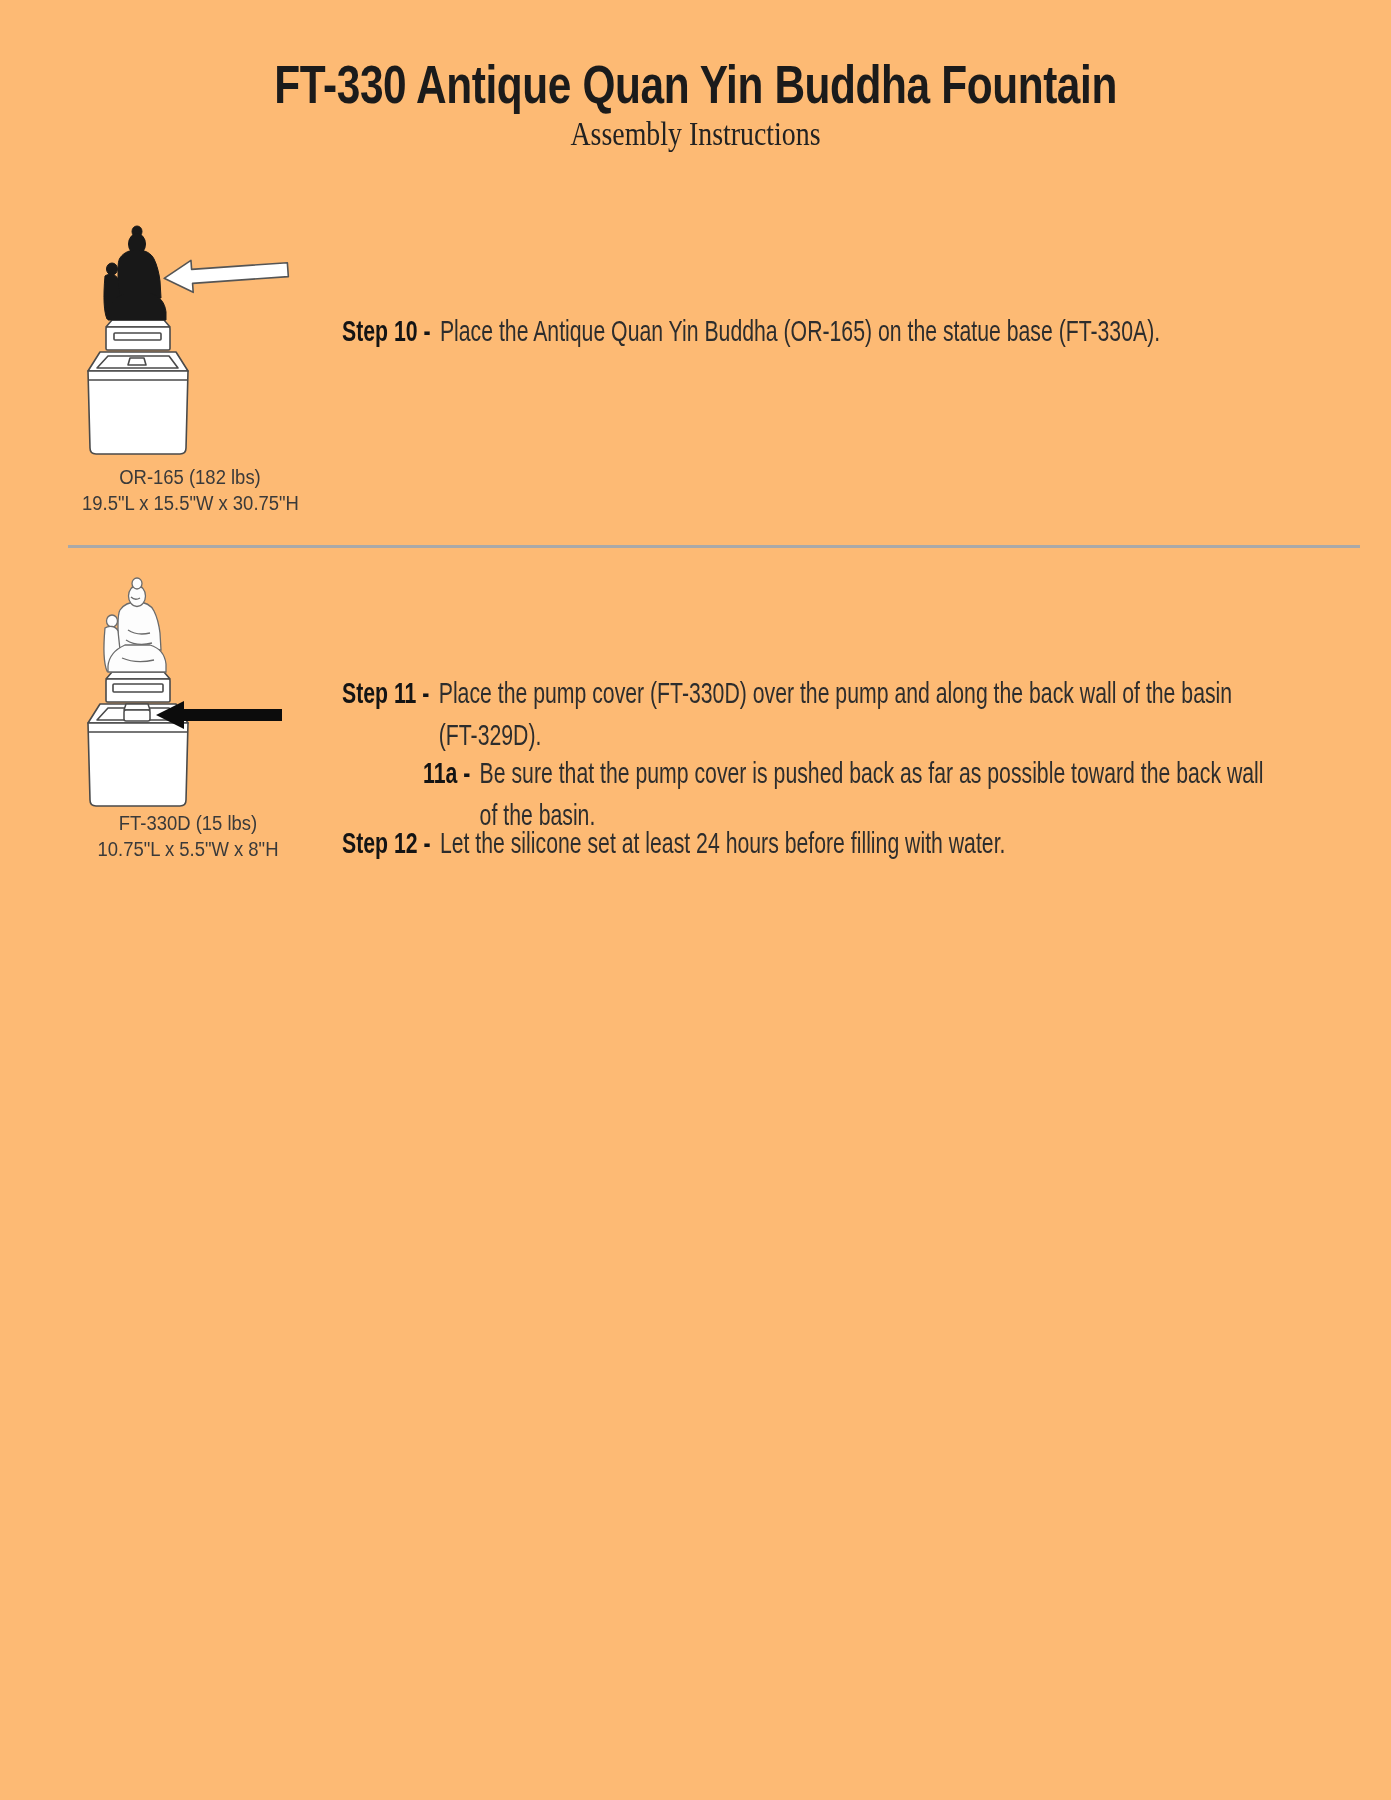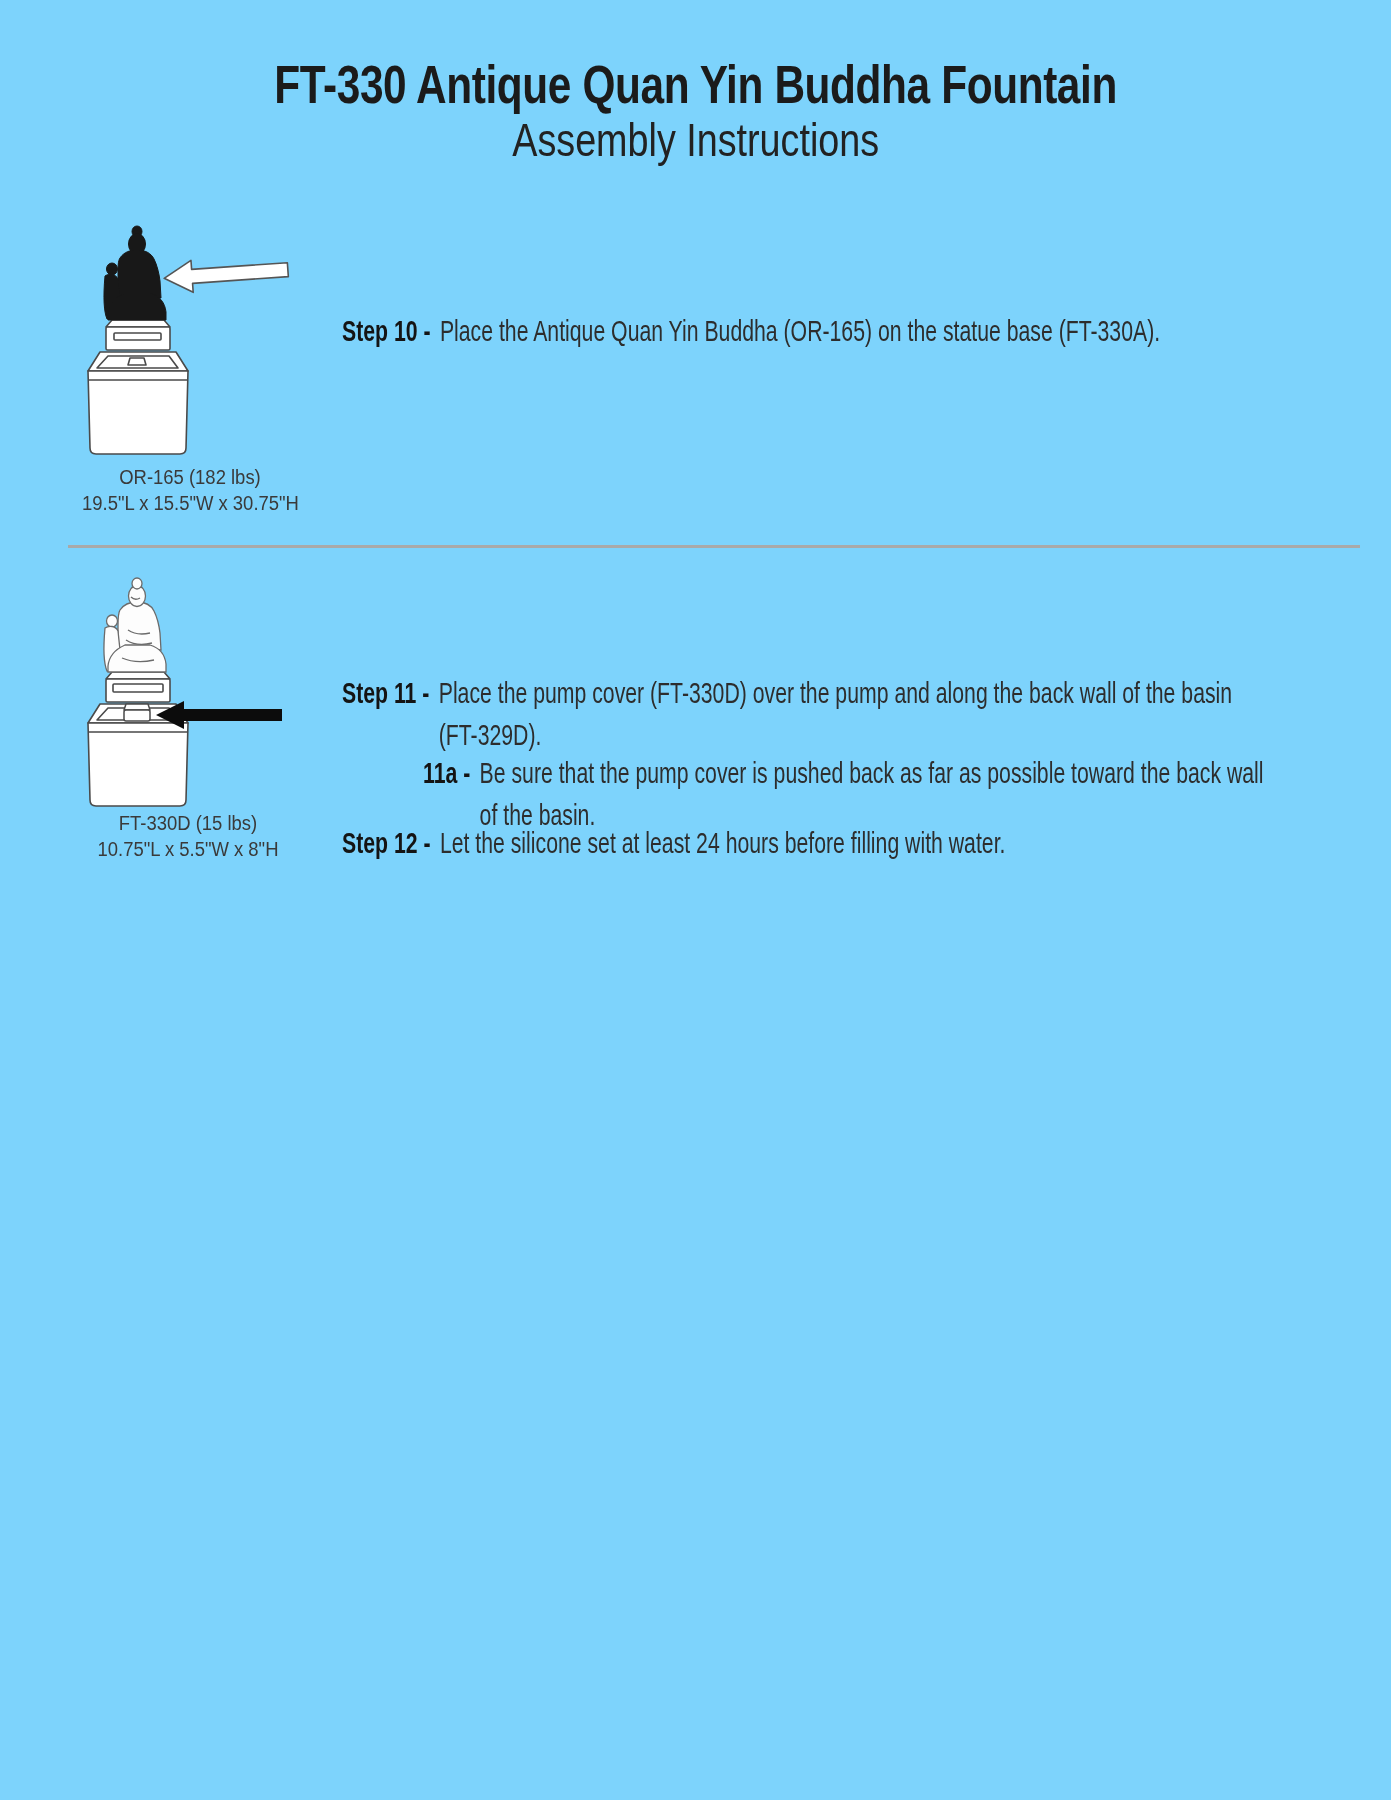--- a/index.html
+++ b/index.html
@@ -1,33 +1,33 @@
 <!DOCTYPE html>
 <html><head>
 <meta charset="utf-8">
 <style>
   html, body { margin: 0; padding: 0; background: #ffffff; }
   .page {
     position: relative;
     width: 1391px;
     height: 1800px;
-    background: #7dd3fc;
+    background: #fdba74;
     overflow: hidden;
     font-family: "Liberation Sans", sans-serif;
   }
   
   .doc-header { position: absolute; top: 58px; left: 0; width: 1391px; text-align: center; }
   .doc-title {
     font-size: 53px; font-weight: bold; color: #1b1b1b; line-height: 1.0;
     display: inline-block; transform: scaleX(0.80); transform-origin: center top;
     white-space: nowrap; letter-spacing: -0.5px;
   }
   .doc-subtitle {
     margin-top: 6px;
-    font-size: 46px; font-weight: normal; color: #222; line-height: 1.0;
+    font-size: 34px; font-weight: normal; color: #222; line-height: 1.0; font-family: Liberation Serif, serif;
   }
   .doc-subtitle span {
     display: inline-block; transform: scaleX(0.82); transform-origin: center top;
     white-space: nowrap;
   }
   
   .figure { position: absolute; left: 80px; width: 212px; height: 242px; }
   .figure-1 { top: 218px; }
   .figure-2 { top: 570px; }
   .fig-caption {

